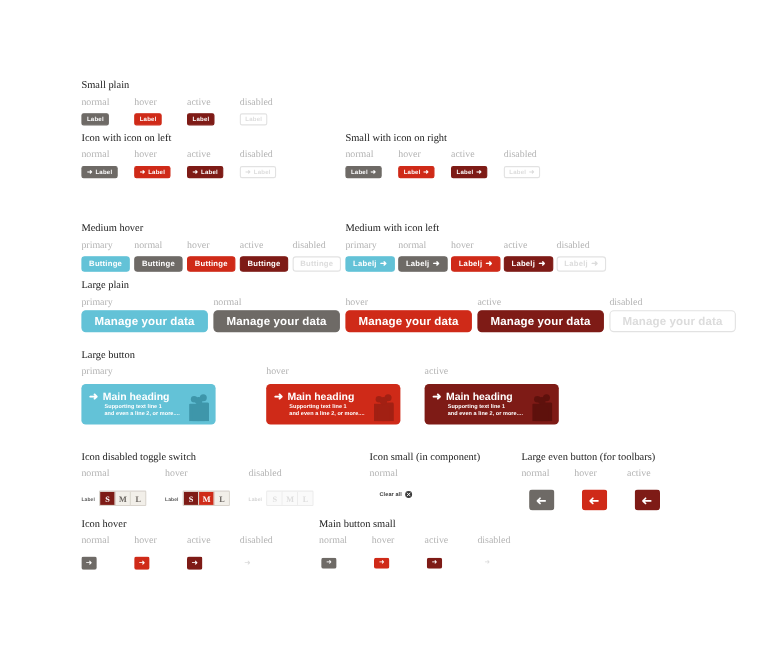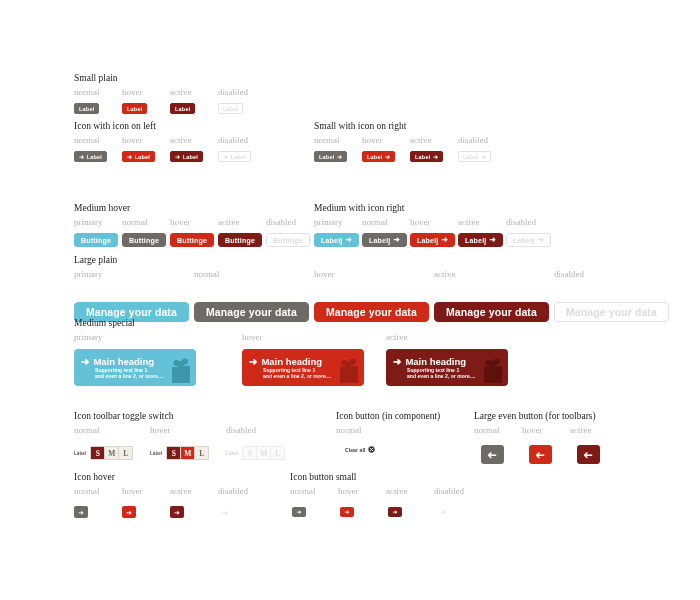--- a/index.html
+++ b/index.html
@@ -332,21 +332,21 @@
     <div style="position:relative; height:16px; margin-top:3px;">
       <button class="btn btn-md v-primary" style="position:absolute; left:0;">Buttinge</button>
       <button class="btn btn-md v-normal" style="position:absolute; left:48px;">Buttinge</button>
       <button class="btn btn-md v-hover" style="position:absolute; left:96px;">Buttinge</button>
       <button class="btn btn-md v-active" style="position:absolute; left:144px;">Buttinge</button>
       <button class="btn btn-md v-disabled" style="position:absolute; left:192px;">Buttinge</button>
     </div>
   </div>
 
   <div class="block" style="left:314px; top:203px;">
-    <div class="sec-title">Medium with icon right</div>
+    <div class="sec-title">Medium with icon left</div>
     <div style="position:relative; height:13px; margin-top:3px;">
       <span class="state-label" style="position:absolute; left:0;">primary</span>
       <span class="state-label" style="position:absolute; left:48px;">normal</span>
       <span class="state-label" style="position:absolute; left:96px;">hover</span>
       <span class="state-label" style="position:absolute; left:144px;">active</span>
       <span class="state-label" style="position:absolute; left:192px;">disabled</span>
     </div>
     <div style="position:relative; height:16px; margin-top:3px;">
       <button class="btn btn-md v-primary" style="position:absolute; left:0;">
         <span>Labelj</span>
@@ -373,31 +373,31 @@
 
   <div class="block" style="left:74px; top:255px;">
     <div class="sec-title">Large plain</div>
     <div style="position:relative; height:13px; margin-top:3px;">
       <span class="state-label" style="position:absolute; left:0;">primary</span>
       <span class="state-label" style="position:absolute; left:120px;">normal</span>
       <span class="state-label" style="position:absolute; left:240px;">hover</span>
       <span class="state-label" style="position:absolute; left:360px;">active</span>
       <span class="state-label" style="position:absolute; left:480px;">disabled</span>
     </div>
-    <div style="position:relative; height:22px; margin-top:20px;">
+    <div style="position:relative; height:22px; margin-top:0;">
       <button class="btn btn-lg v-primary" style="position:absolute; left:0;">Manage your data</button>
       <button class="btn btn-lg v-normal" style="position:absolute; left:120px;">Manage your data</button>
       <button class="btn btn-lg v-hover" style="position:absolute; left:240px;">Manage your data</button>
       <button class="btn btn-lg v-active" style="position:absolute; left:360px;">Manage your data</button>
       <button class="btn btn-lg v-disabled" style="position:absolute; left:480px;">Manage your data</button>
     </div>
   </div>
 
   <div class="block" style="left:74px; top:318px;">
-    <div class="sec-title">Medium special</div>
+    <div class="sec-title">Large button</div>
     <div style="position:relative; height:13px; margin-top:3px;">
       <span class="state-label" style="position:absolute; left:0;">primary</span>
       <span class="state-label" style="position:absolute; left:168px;">hover</span>
       <span class="state-label" style="position:absolute; left:312px;">active</span>
     </div>
 
     <div style="position:relative; height:40px; margin-top:4px;">
 
       <button class="btn-special v-primary" style="position:absolute; left:0;">
         <span class="sp-head">
@@ -453,21 +453,21 @@
             <circle cx="8.6" cy="7.4" r="3.4"></circle>
               <path d="M4.6 12.2h8c1 0 1.6.8 1.6 1.8V26H3V14c0-1 .6-1.8 1.6-1.8z"></path>
           </g>
         </svg>
       </button>
 
     </div>
   </div>
 
   <div class="block" style="left:74px; top:411px;">
-    <div class="sec-title">Icon toolbar toggle switch</div>
+    <div class="sec-title">Icon disabled toggle switch</div>
     <div style="position:relative; height:13px; margin-top:3px;">
       <span class="state-label" style="position:absolute; left:0;">normal</span>
       <span class="state-label" style="position:absolute; left:76px;">hover</span>
       <span class="state-label" style="position:absolute; left:152px;">disabled</span>
     </div>
     <div style="position:relative; height:16px; margin-top:8px;">
 
       <div class="toggle-wrap" style="position:absolute; left:0;">
         <span class="toggle-label">Label</span>
         <span class="seg">
@@ -492,21 +492,21 @@
           <span class="cell">S</span>
           <span class="cell">M</span>
           <span class="cell">L</span>
         </span>
       </div>
 
     </div>
   </div>
 
   <div class="block" style="left:336px; top:411px;">
-    <div class="sec-title">Icon button (in component)</div>
+    <div class="sec-title">Icon small (in component)</div>
     <div style="position:relative; height:13px; margin-top:3px;">
       <span class="state-label" style="position:absolute; left:0;">normal</span>
     </div>
     <div style="position:relative; height:16px; margin-top:8px;">
       <span class="clear-all" style="position:absolute; left:9px;">
         <span>Clear all</span>
         <svg class="x-circle" viewBox="0 0 16 16">
           <circle cx="8" cy="8" r="7.2" fill="#3a3a3a"></circle>
           <path d="M5 5 L11 11 M11 5 L5 11" stroke="#ffffff" stroke-width="2" stroke-linecap="round"></path>
         </svg>
@@ -552,21 +552,21 @@
       <button class="btn-icon v-active" style="position:absolute; left:96px;">
         <span class="glyph">➜</span>
       </button>
       <button class="btn-icon v-disabled" style="position:absolute; left:144px;">
         <span class="glyph">➜</span>
       </button>
     </div>
   </div>
 
   <div class="block" style="left:290px; top:472px;">
-    <div class="sec-title">Icon button small</div>
+    <div class="sec-title">Main button small</div>
     <div style="position:relative; height:13px; margin-top:3px;">
       <span class="state-label" style="position:absolute; left:0;">normal</span>
       <span class="state-label" style="position:absolute; left:48px;">hover</span>
       <span class="state-label" style="position:absolute; left:96px;">active</span>
       <span class="state-label" style="position:absolute; left:144px;">disabled</span>
     </div>
     <div style="position:relative; height:16px; margin-top:8px;">
       <button class="btn-icon-sm v-normal" style="position:absolute; left:2px;">
         <span class="glyph">➜</span>
       </button>

